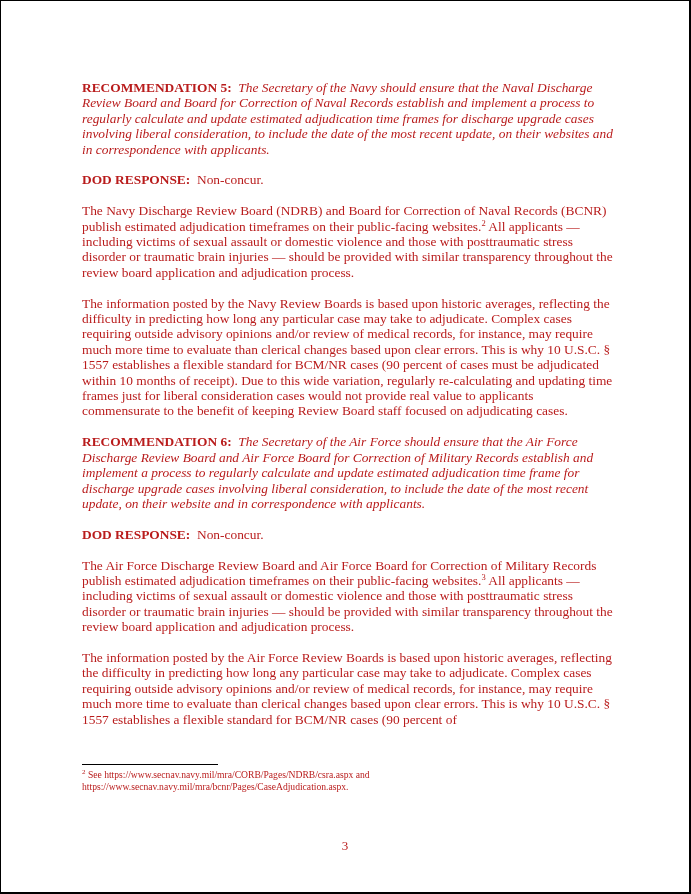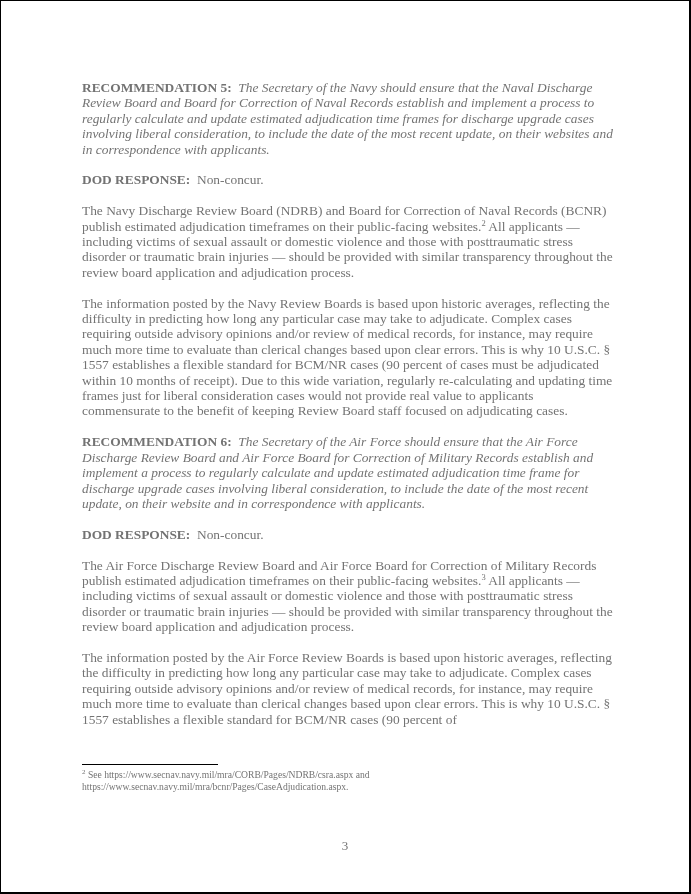--- a/index.html
+++ b/index.html
@@ -16,21 +16,21 @@
     position: relative;
     width: 691px;
     height: 894px;
     box-sizing: border-box;
     border-left: 1px solid #000;
     border-top: 1px solid #000;
     border-right: 2px solid #000;
     border-bottom: 2px solid #000;
     background: #fff;
     font-family: "Liberation Serif", "DejaVu Serif", serif;
-    color: #737373;
+    color: #b91c1c;
     font-size: 13.4px;
     line-height: 15.4px;
     padding-left: 30px;
   }
   .content {
     position: absolute;
     left: 81px;
     top: 79px;
     width: 532px;
   }

